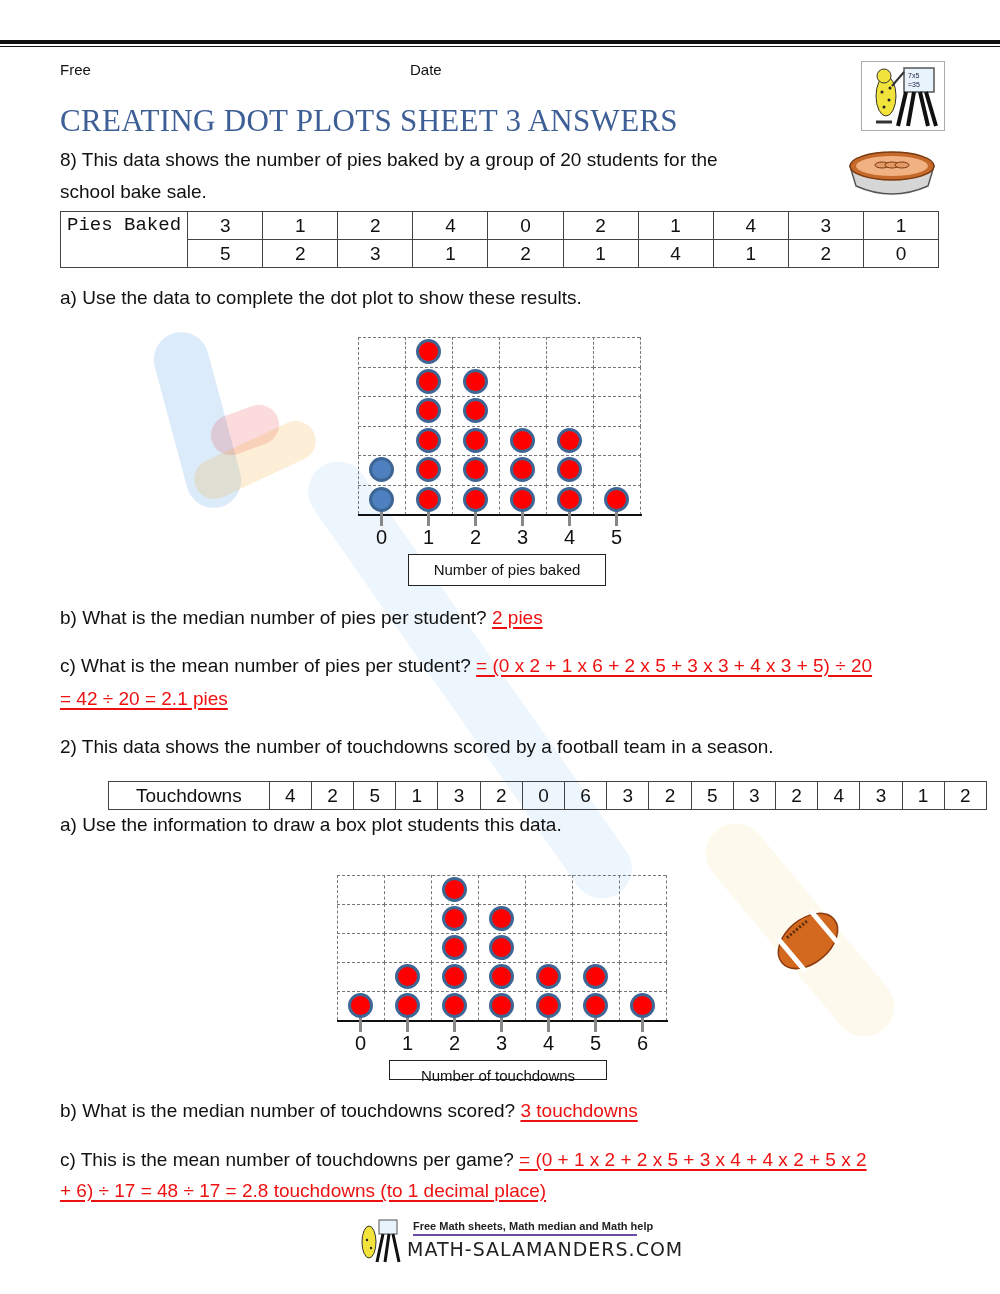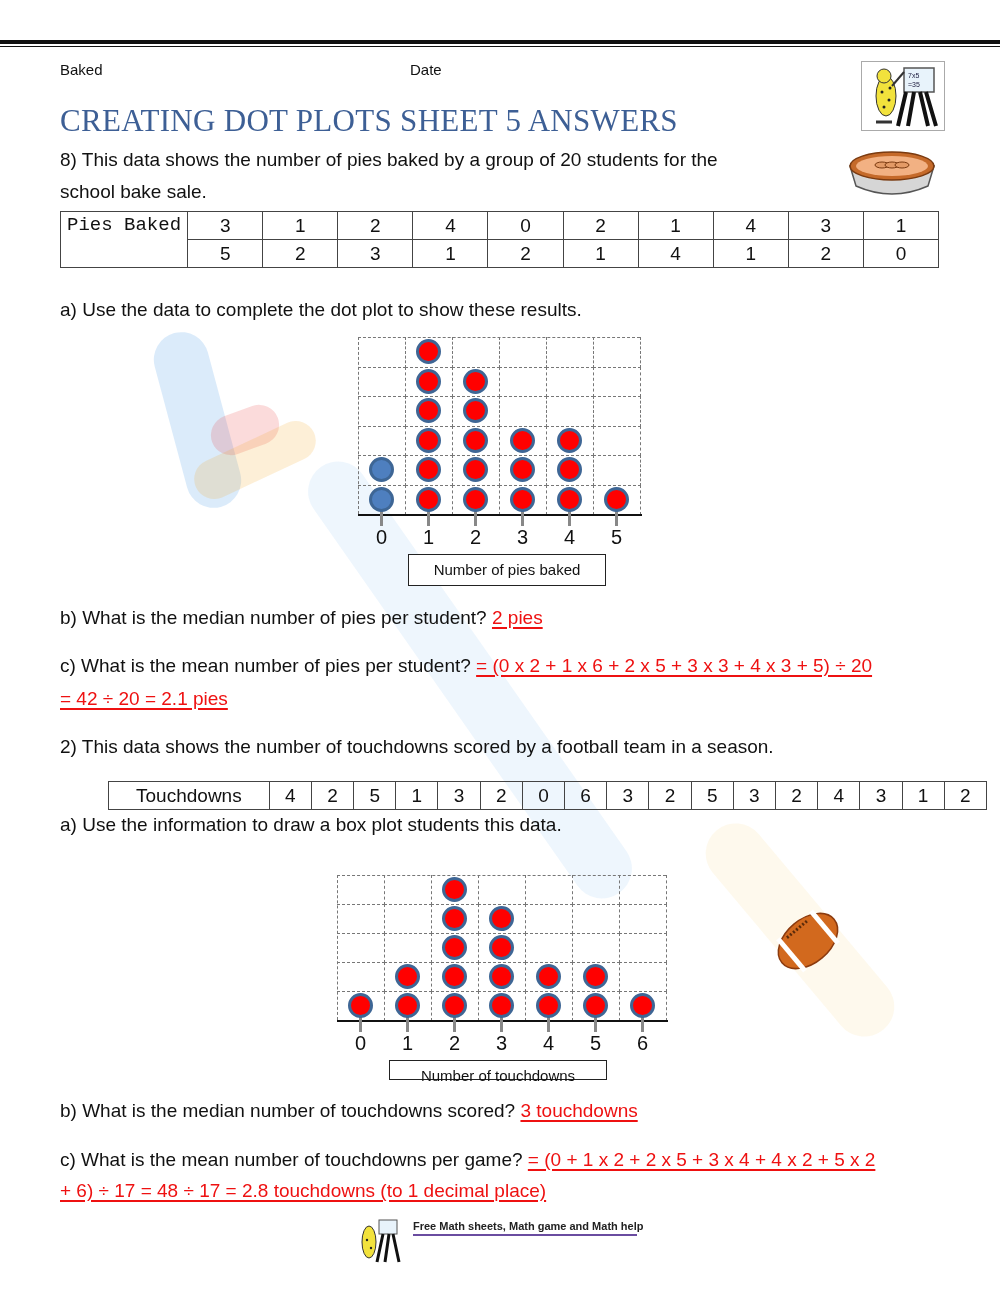--- a/index.html
+++ b/index.html
@@ -29,23 +29,23 @@
 
 <div class="watermark" style="left:170px;top:330px;width:55px;height:180px;background:#3a8ee6;transform:rotate(-15deg);"></div>
 <div class="watermark" style="left:210px;top:410px;width:70px;height:40px;background:#e83a3a;transform:rotate(-20deg);"></div>
 <div class="watermark" style="left:190px;top:440px;width:130px;height:40px;background:#f5a623;transform:rotate(-25deg);"></div>
 <div class="watermark" style="left:440px;top:420px;width:60px;height:520px;background:#5aa7ef;transform:rotate(-35deg);opacity:0.10;"></div>
 <div class="watermark" style="left:770px;top:800px;width:60px;height:260px;background:#f7c04a;transform:rotate(-40deg);opacity:0.10;"></div>
 
 <div class="abs topbar1"></div>
 <div class="abs topbar2"></div>
 
-<div class="abs lbl-small" style="left:60px;top:61px;">Baked</div>
+<div class="abs lbl-small" style="left:60px;top:61px;">Free</div>
 <div class="abs lbl-small" style="left:410px;top:61px;">Date</div>
-<div class="abs title">CREATING DOT PLOTS SHEET 5 ANSWERS</div>
+<div class="abs title">CREATING DOT PLOTS SHEET 3 ANSWERS</div>
 
 <div class="abs" style="left:861px;top:61px;width:84px;height:70px;border:1px solid #aaa;background:#fff;">
   <svg width="84" height="70" viewBox="0 0 84 70">
     <rect x="42" y="6" width="30" height="24" fill="#e8f3fb" stroke="#555" stroke-width="1.5"></rect>
     <text x="46" y="16" font-size="7" fill="#224" font-family="Liberation Sans, sans-serif">7x5</text>
     <text x="46" y="25" font-size="7" fill="#224" font-family="Liberation Sans, sans-serif">=35</text>
     <path d="M44 30 L36 64 M52 30 L46 64 M58 30 L66 64 M64 30 L74 64" stroke="#111" stroke-width="4"></path>
     <ellipse cx="24" cy="34" rx="10" ry="20" fill="#f2e23c" stroke="#333" stroke-width="1"></ellipse>
     <circle cx="22" cy="14" r="7" fill="#f2e23c" stroke="#333"></circle>
     <circle cx="20" cy="30" r="1.5" fill="#222"></circle>
@@ -94,21 +94,21 @@
     <td>2</td>
     <td>1</td>
     <td>4</td>
     <td>1</td>
     <td>2</td>
     <td>0</td>
   </tr>
 </tbody>
   </table>
 
-<div class="abs q" style="left:60px;top:294px;">a) Use the data to complete the dot plot to show these results.</div>
+<div class="abs q" style="left:60px;top:282px;">a) Use the data to complete the dot plot to show these results.</div>
 
 <div id="chart1" style="position: absolute; left: 358px; top: 337px;">
     <div class="grid" style="left: 0px; top: 0px; width: 282px; height: 177px;">
       <div class="cell" style="left: -1px; top: -1px; width: 48px; height: 30.5px;"></div>
       <div class="cell" style="left: 46px; top: -1px; width: 48px; height: 30.5px;"></div>
       <div class="cell" style="left: 93px; top: -1px; width: 48px; height: 30.5px;"></div>
       <div class="cell" style="left: 140px; top: -1px; width: 48px; height: 30.5px;"></div>
       <div class="cell" style="left: 187px; top: -1px; width: 48px; height: 30.5px;"></div>
       <div class="cell" style="left: 234px; top: -1px; width: 48px; height: 30.5px;"></div>
       <div class="cell" style="left: -1px; top: 28.5px; width: 48px; height: 30.5px;"></div>
@@ -299,28 +299,29 @@
       <path d="M22 20 L50 20" stroke="#5a2a0a" stroke-width="3" stroke-dasharray="2 2"></path>
     </g>
   </svg>
 </div>
 
 <div class="abs q" style="left:60px;top:1095px;">
   <span>b) What is the median number of touchdowns scored?</span>
   <span class="ans">3 touchdowns</span>
 </div>
 <div class="abs q" style="left:60px;top:1144px;">
-  <span>c) What is the mean number of touchdowns per game?</span>
+  <span>c) This is the mean number of touchdowns per game?</span>
   <span class="ans">= (0 + 1 x 2 + 2 x 5 + 3 x 4 + 4 x 2 + 5 x 2</span>
 </div>
 <div class="abs q ans" style="left:60px;top:1175px;">+ 6) ÷ 17 = 48 ÷ 17  = 2.8 touchdowns (to 1 decimal place)</div>
 
 <div class="abs" style="left:355px;top:1218px;width:290px;height:46px;">
   <svg width="50" height="46" viewBox="0 0 50 46" style="position:absolute;left:0;top:0;">
     <rect x="24" y="2" width="18" height="14" fill="#e8f3fb" stroke="#555"></rect>
     <path d="M28 16 L22 44 M34 16 L30 44 M38 16 L44 44" stroke="#111" stroke-width="3"></path>
     <ellipse cx="14" cy="24" rx="7" ry="16" fill="#f2e23c" stroke="#333"></ellipse>
     <circle cx="12" cy="22" r="1.2" fill="#222"></circle>
       <circle cx="16" cy="30" r="1.2" fill="#222"></circle>
   </svg>
-  <div class="abs" style="left:58px;top:2px;font-size:11px;font-weight:bold;color:#222;white-space:nowrap;">Free Math sheets, Math game and Math help</div>
+  <div class="abs" style="left:58px;top:2px;font-size:11px;font-weight:bold;color:#222;white-space:nowrap;">Free Math sheets, Math median and Math help</div>
   <div class="abs" style="left:58px;top:16px;width:224px;height:2px;background:#6a4ca0;"></div>
+  <div class="abs" style="left:52px;top:20px;font-size:19px;font-family:'DejaVu Sans', sans-serif;letter-spacing:1px;color:#222;white-space:nowrap;">MATH-SALAMANDERS.COM</div>
 </div>
 
 </body></html>

